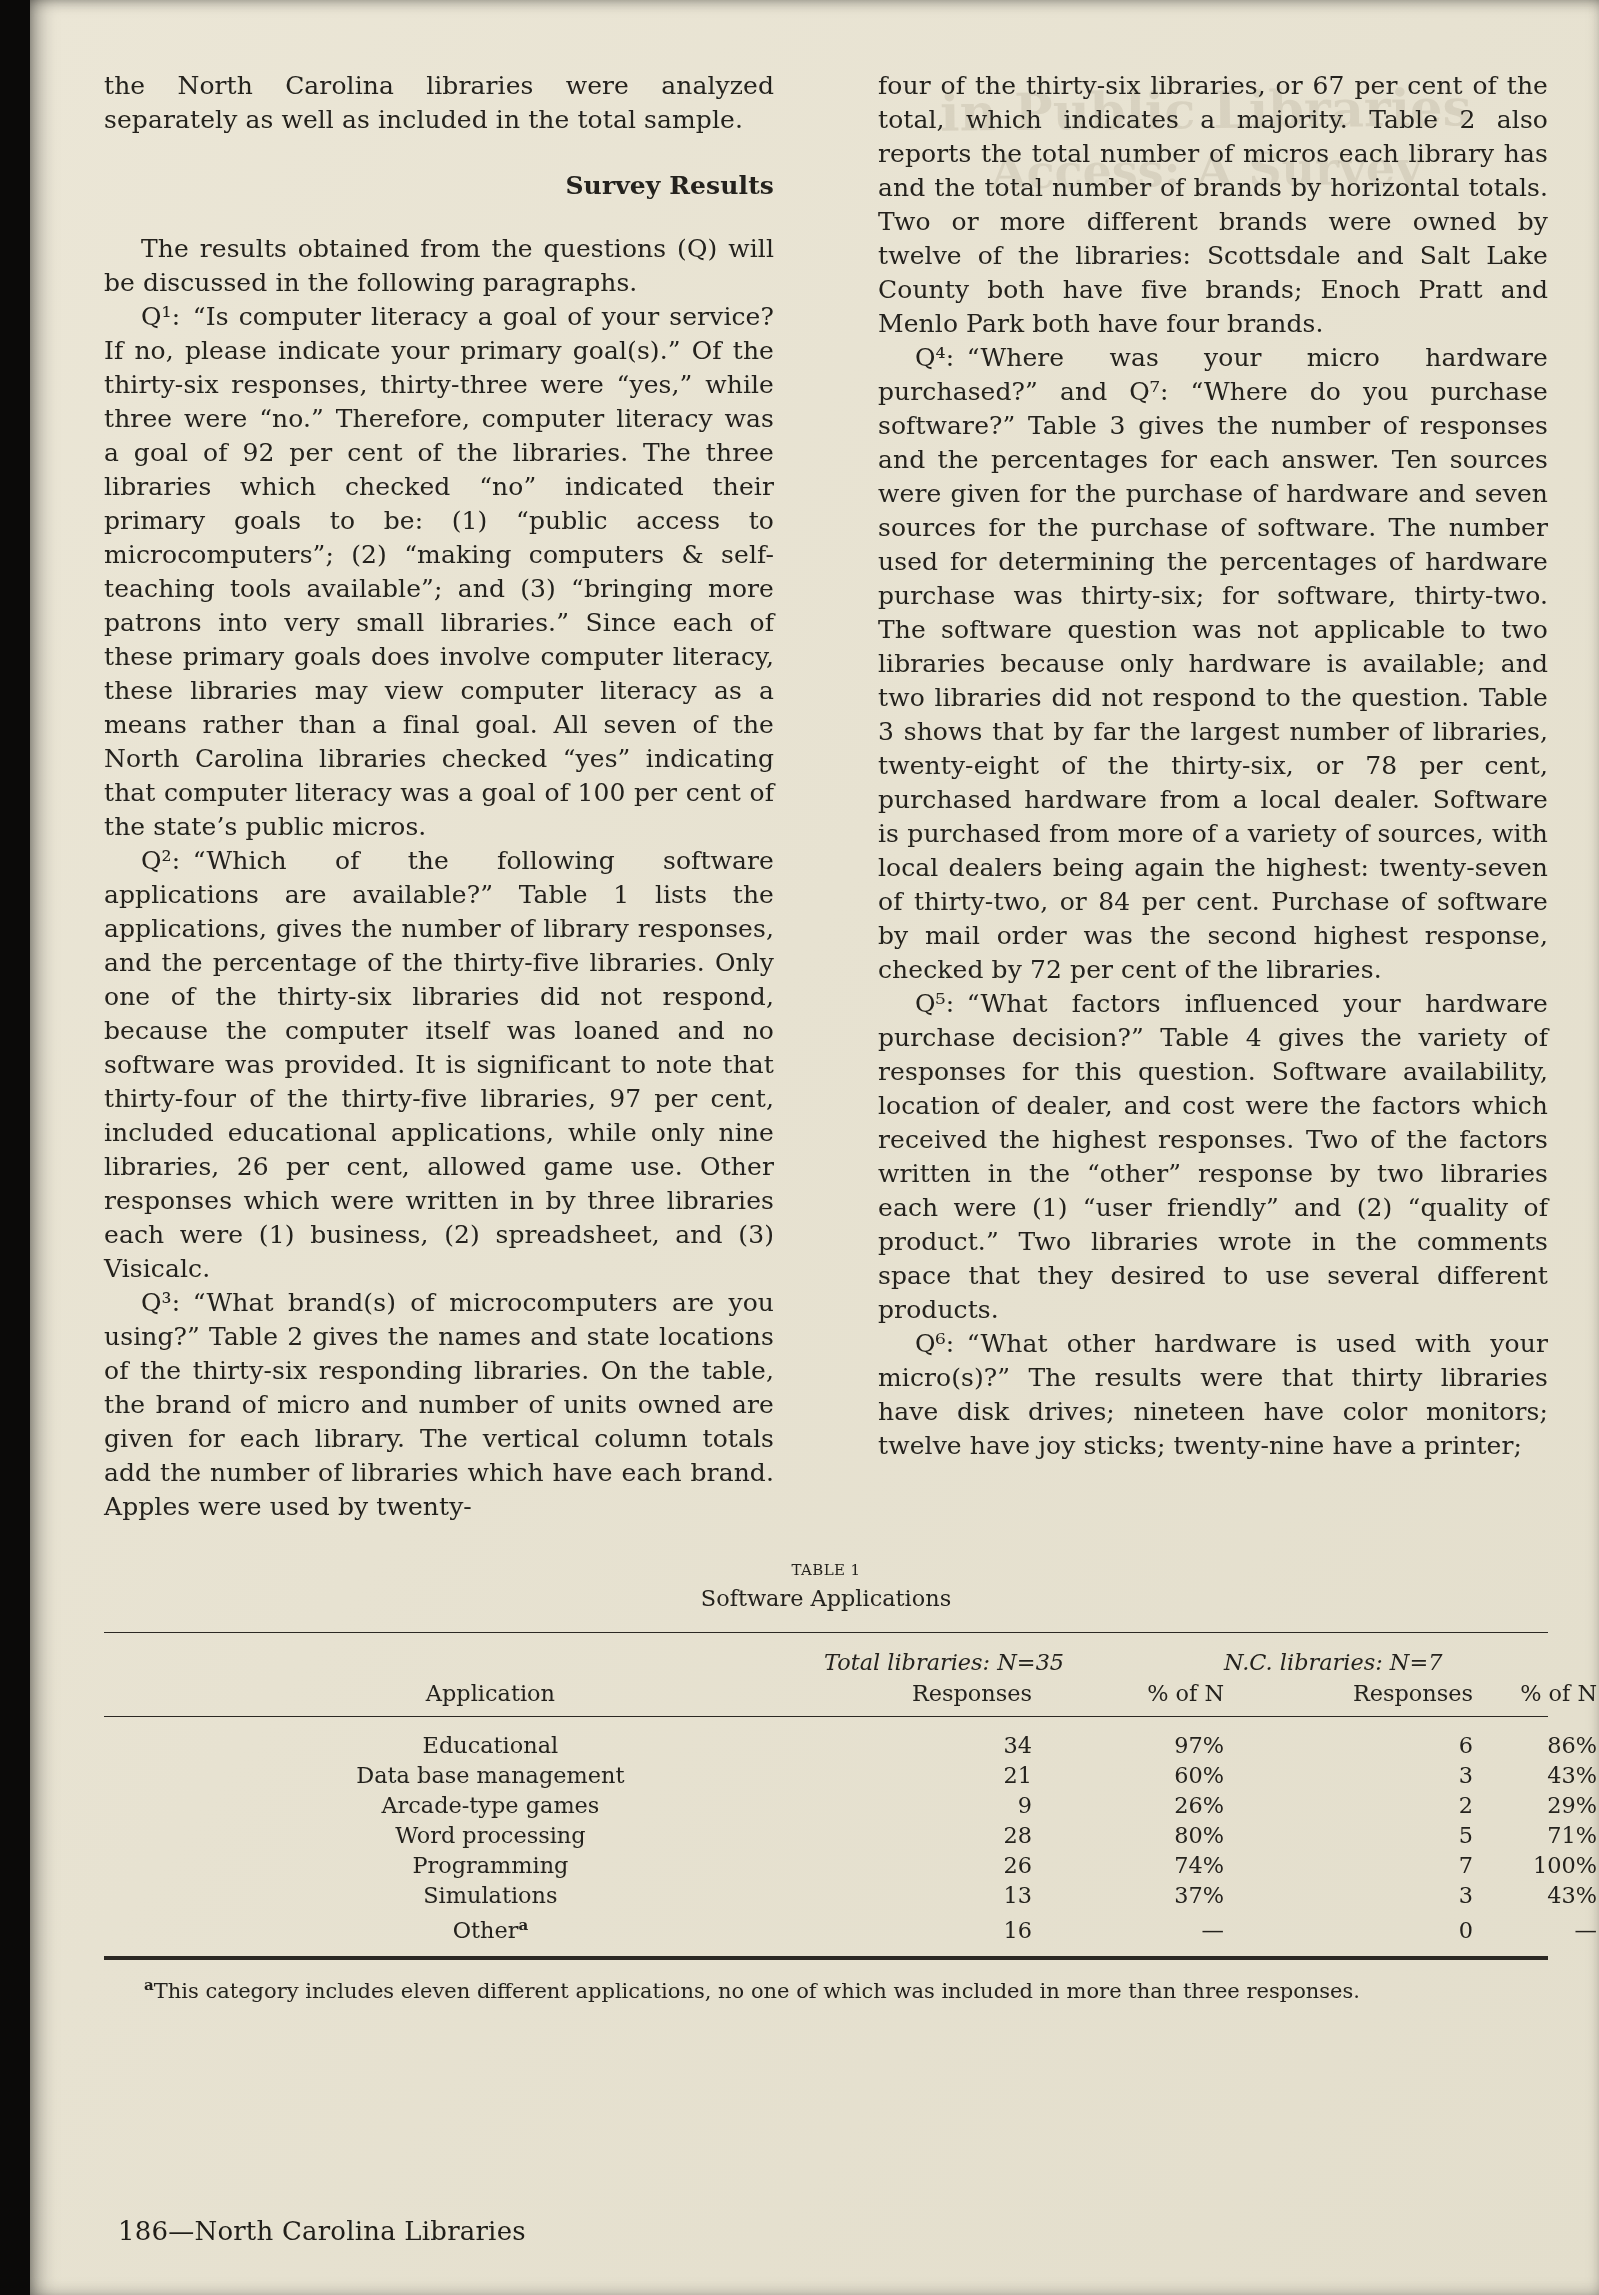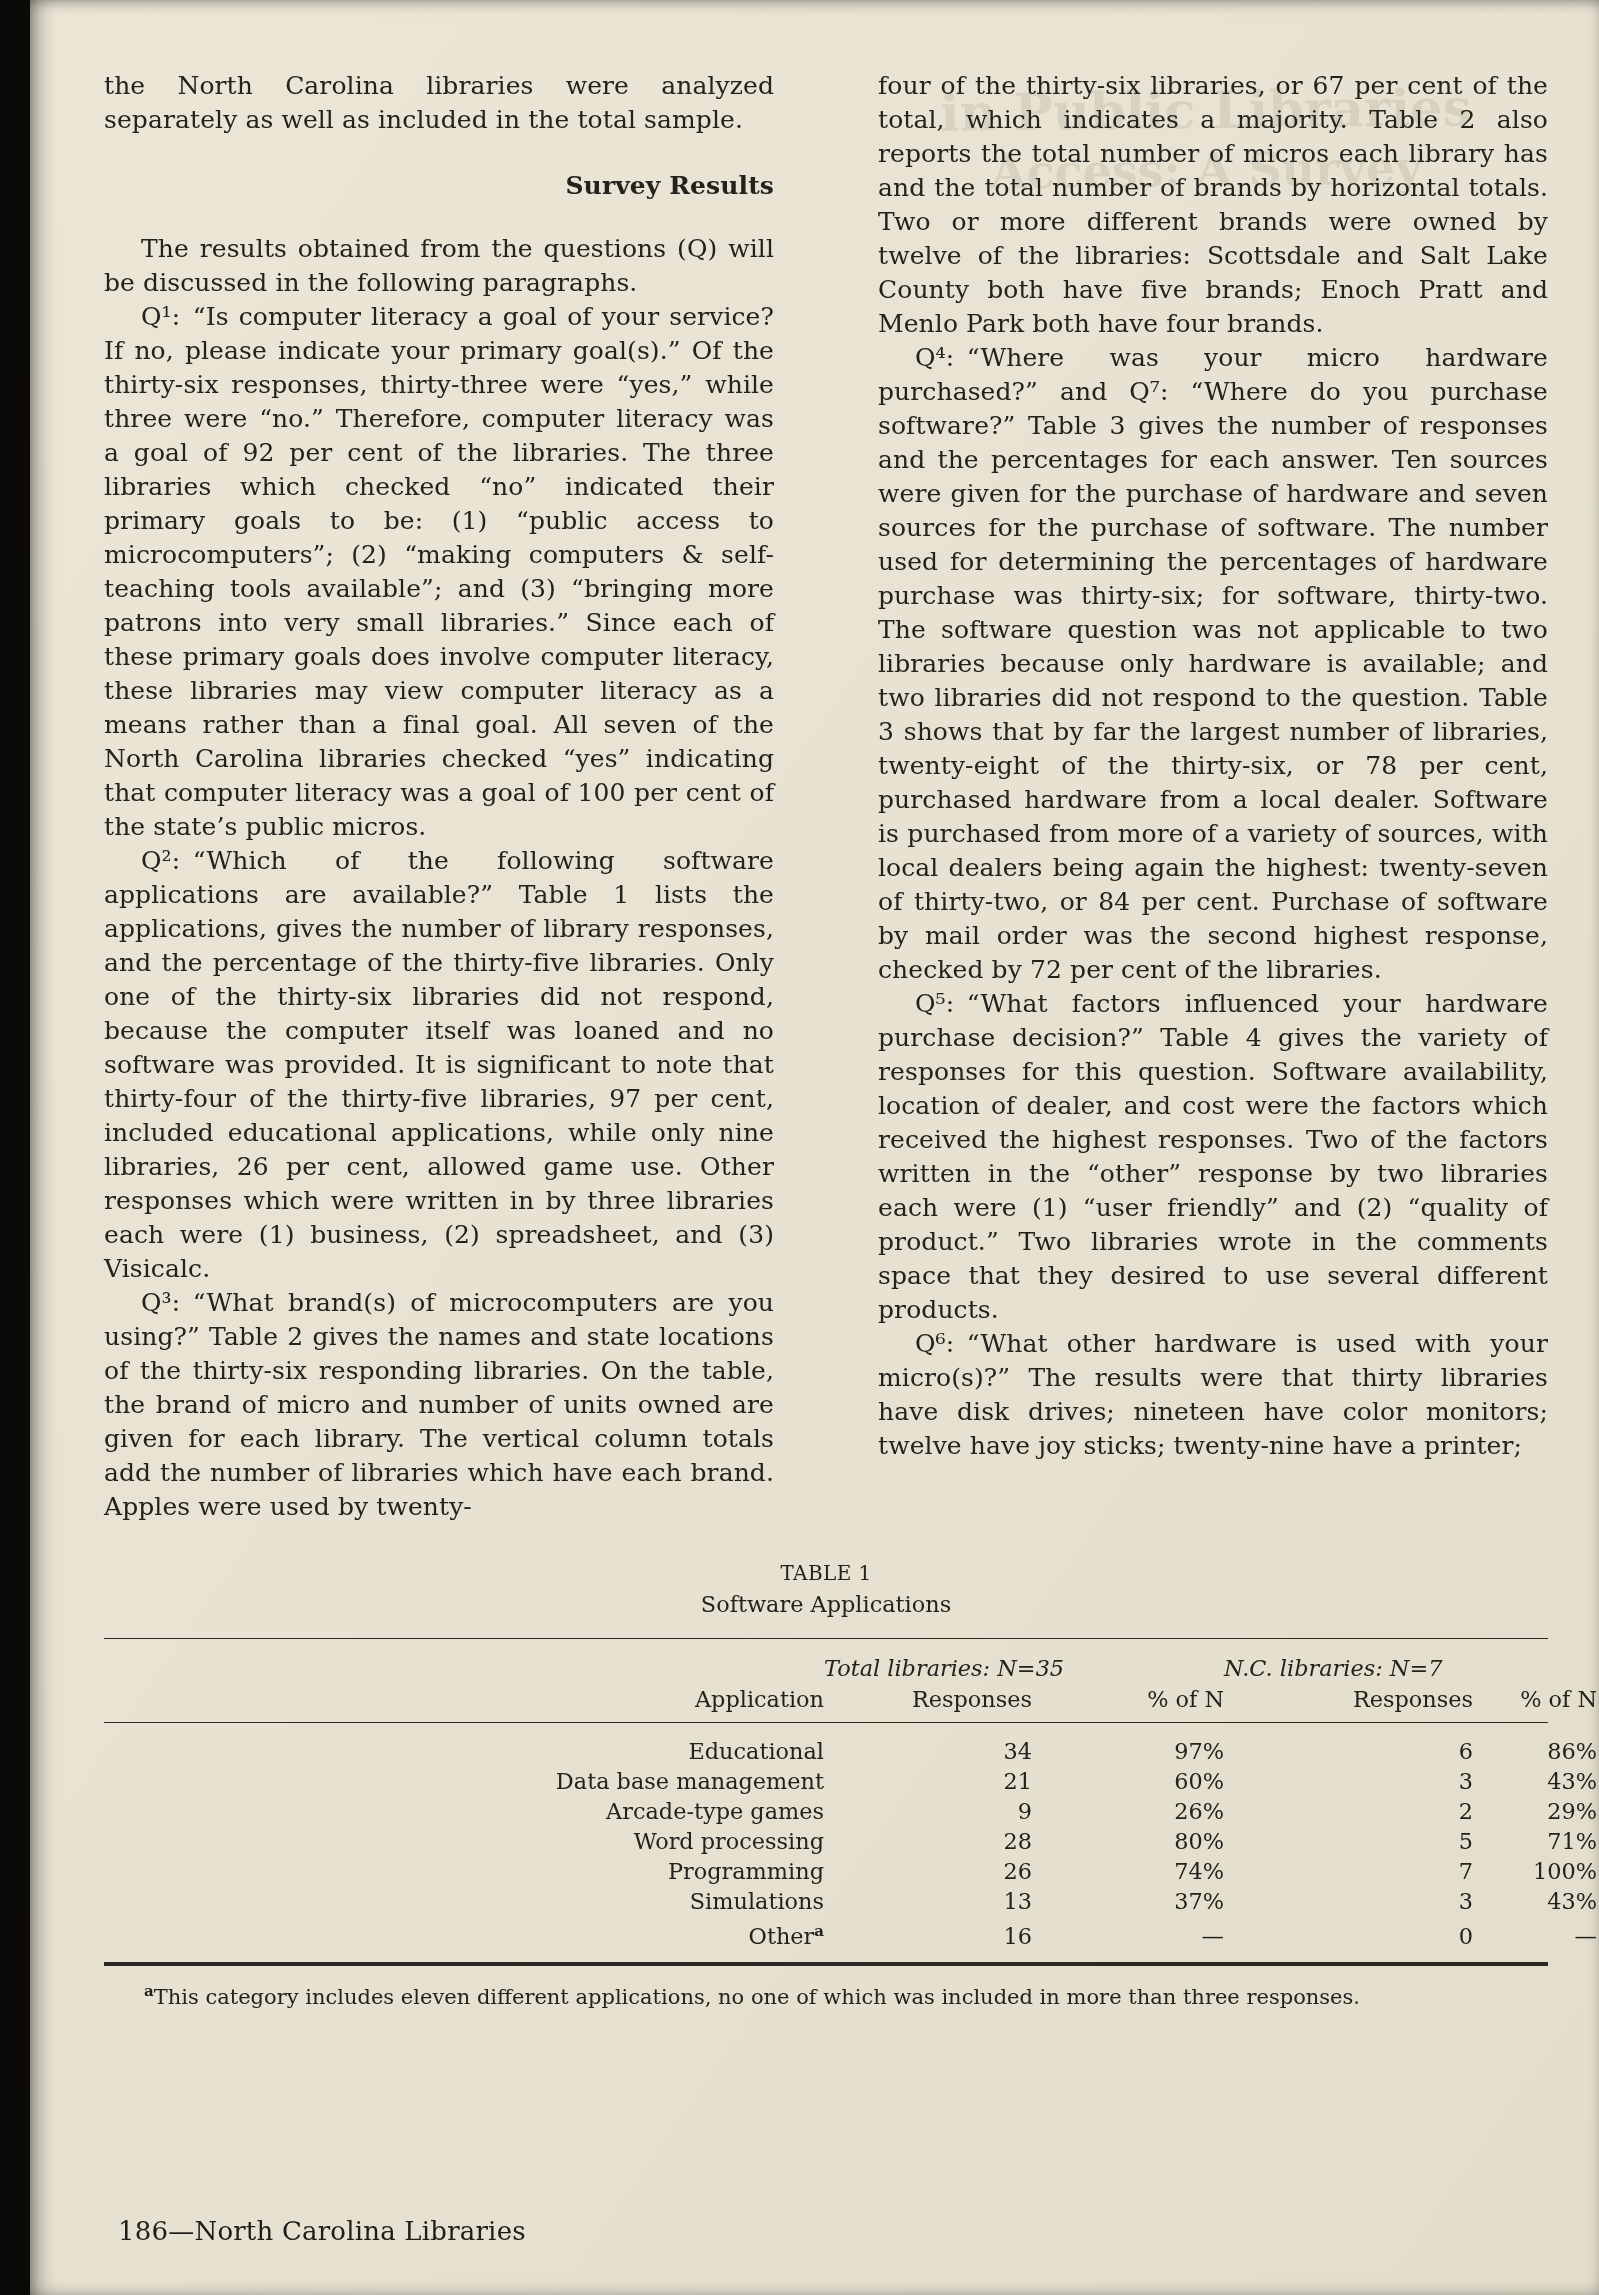--- a/index.html
+++ b/index.html
@@ -30,30 +30,30 @@
   .ghost .g1 { font-size:51px; line-height:61px; }
   .ghost .g2 { font-size:46px; line-height:58px; }
   .content { position:absolute; left:74px; top:69px; width:1444px; }
   .columns { display:flex; gap:104px; }
   .col { width:677px; font-size:25px; line-height:34px; text-align:justify; letter-spacing:0.1px; }
   .col p { text-align:justify; }
   .indent { text-indent:37px; }
   .heading { font-size:25px; font-weight:bold; margin:32px 0 29px 0; text-align:right; }
 
   .tablewrap { margin-top:37px; font-size:22.4px; }
-  .tbl-title { text-align:center; font-size:20px; letter-spacing:0.4px; }
+  .tbl-title { text-align:center; font-size:15px; letter-spacing:0.4px; }
   .tbl-subtitle { text-align:center; font-size:22.4px; font-weight:normal; margin-top:6.4px; }
   .rule-thin  { border-top:1.6px solid #2b2823; margin-top:21px; }
   .rule-mid   { border-top:1.6px solid #2b2823; margin-top:9.6px; }
   .rule-thick { border-top:4.8px solid #2b2823; margin-top:11.2px; }
   .trow { display:grid; grid-template-columns:672px 208px 192px 249px 124px; align-items:baseline;margin-left:48px; }
   .grouprow { margin-top:16px; }
   .group-label { font-style:italic; grid-column:span 2; text-align:left; }
   .headrow { margin-top:4.8px; }
-  .c-app { text-align:right; padding-left:4.8px; }
+  .c-app { text-align:center; padding-left:4.8px; }
   .c-num { text-align:right; }
   .rows { margin-top:12.8px; }
   .rows .trow { line-height:30px; }
   .footnote { margin-top:16px; padding-left:40px; font-size:21px; }
   .footnote sup, .app-sup { font-size:15px; font-weight:bold; }
   .footer {
     position:absolute; left:88px; top:2216px;
     font-size:26px; color:#1f1d18; letter-spacing:0.2px;
   }
 </style>

